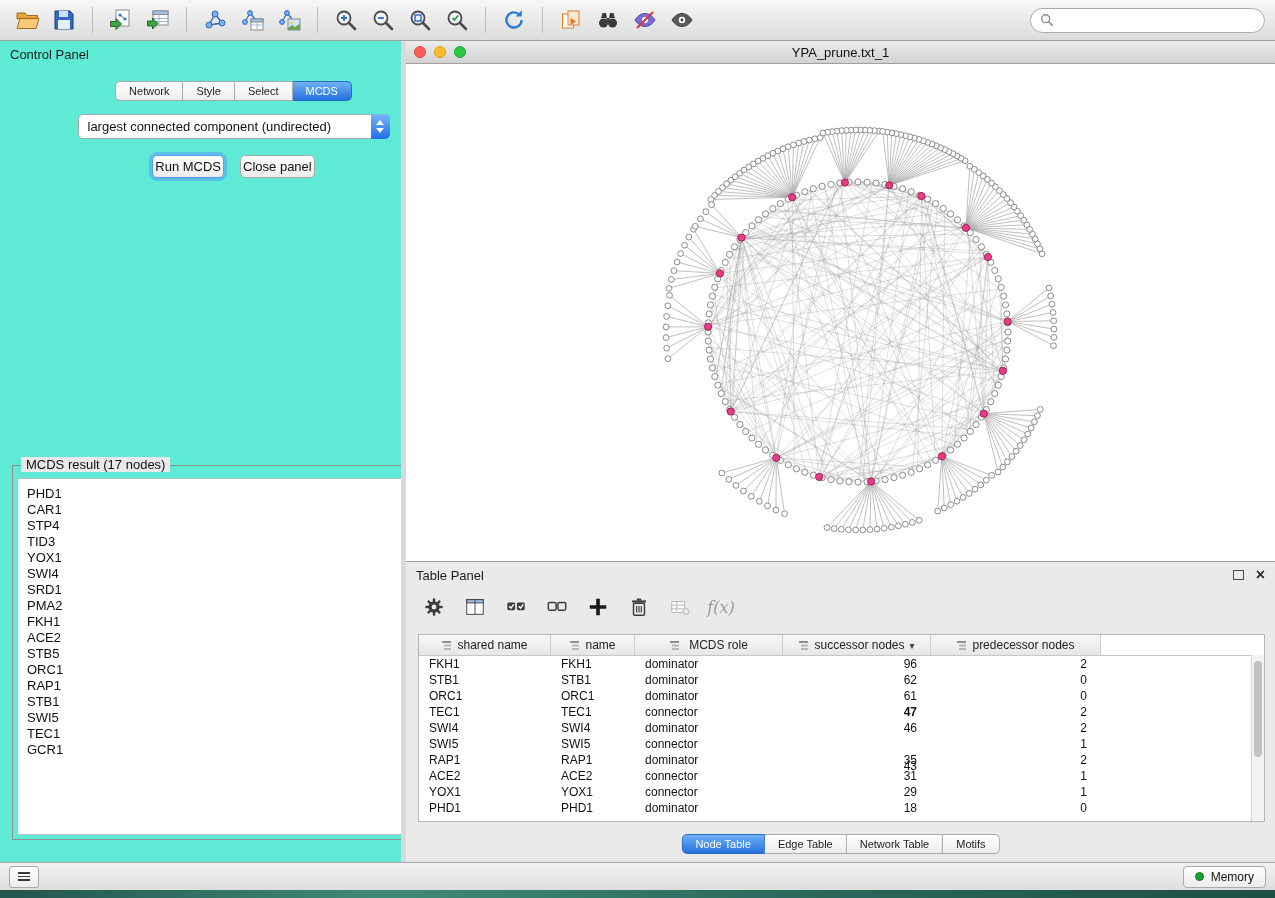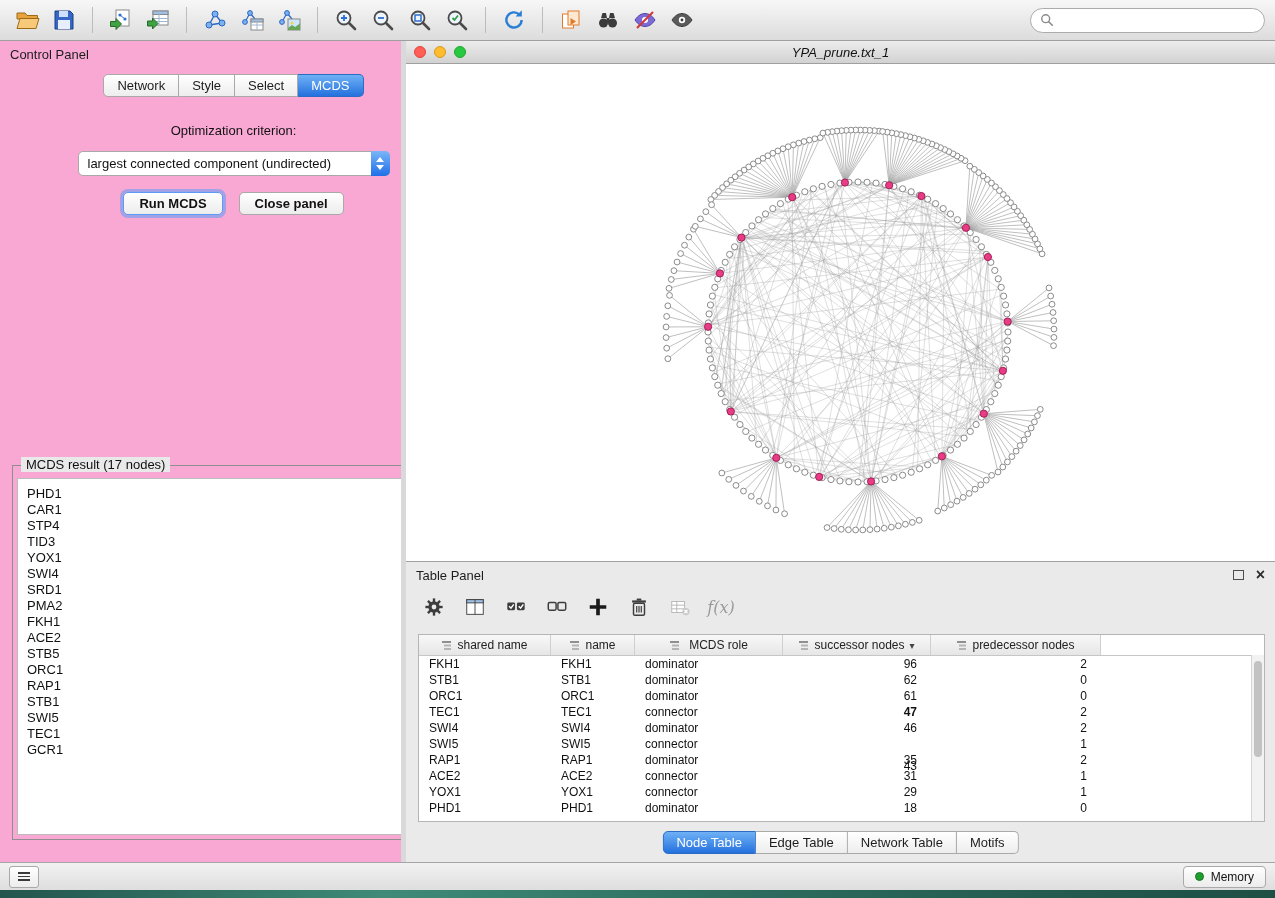--- a/index.html
+++ b/index.html
@@ -9,62 +9,62 @@
   #toolbar{position:absolute;left:0;top:0;width:100%;height:41px;box-sizing:border-box;
     background:linear-gradient(#f7f7f7,#dcdcdc);border-bottom:1px solid #9f9f9f;
     display:flex;align-items:center;padding:0 10px;gap:3px;}
   .tbtn{width:34px;height:32px;display:flex;align-items:center;justify-content:center;border-radius:4px;}
   .tdiv{width:1px;height:26px;background:#bcbcbc;margin:0 8px;}
   #search-box{margin-left:auto;width:235px;height:25px;border:1px solid #ababab;border-radius:13px;
     background:#fff;display:flex;align-items:center;padding:0 9px;gap:6px;box-sizing:border-box;}
   #search-box input{border:none;outline:none;flex:1;font-size:13px;background:transparent;}
 
   
-  #control-panel{position:absolute;left:0;top:41px;width:468px;bottom:36px;background:#f9a8d4;
+  #control-panel{position:absolute;left:0;top:41px;width:468px;bottom:36px;background:#5eead4;
     border-right:1px solid #a5a5a5;box-sizing:border-box;}
   .panel-header{height:26px;display:flex;align-items:center;padding:0 10px;font-size:13px;color:#1d1d1d;}
   .panel-header .spacer{flex:1;}
   .float-icon{width:9px;height:8px;border:1.5px solid #4d4d4d;display:inline-block;margin-right:12px;}
   .close-icon{font-size:16px;font-weight:bold;color:#2b2b2b;line-height:1;}
   #cp-tabs{display:flex;justify-content:center;margin-top:7px;}
-  .seg{font-size:13px;padding:3px 13px;background:linear-gradient(#ffffff,#ededed);
-    border:1px solid #a9a9a9;border-left:none;color:#1d1d1d;cursor:default;}
+  .seg{font-size:11px;padding:3px 13px;background:linear-gradient(#ffffff,#ededed);
+    border:1px solid #a9a9a9;border-left:none;color:#1d1d1d;cursor:default;margin-top:7px;}
   .seg:first-child{border-left:1px solid #a9a9a9;border-radius:5px 0 0 5px;}
   .seg:last-child{border-radius:0 5px 5px 0;}
   .seg.active{background:linear-gradient(#6fb1f5,#2471de);color:#fff;border-color:#2b6cc4;}
   .opt-label{text-align:center;font-size:13px;margin-top:26px;color:#111;}
   #criterion{width:312px;height:25px;margin:13px auto 0;border:1px solid #a9a9a9;border-radius:5px;
     background:#fff;display:flex;align-items:center;font-size:13px;position:relative;
     padding-left:9px;box-sizing:border-box;color:#111;}
   .combo-stepper{position:absolute;right:-1px;top:-1px;bottom:-1px;width:19px;
     background:linear-gradient(#7ab5f7,#1f6fe8);border-radius:0 5px 5px 0;
     display:flex;flex-direction:column;align-items:center;justify-content:center;gap:3px;}
   .tri-up{width:0;height:0;border-left:4px solid transparent;border-right:4px solid transparent;border-bottom:5px solid #fff;}
   .tri-down{width:0;height:0;border-left:4px solid transparent;border-right:4px solid transparent;border-top:5px solid #fff;}
   .btn-row{display:flex;justify-content:center;gap:16px;margin-top:16px;}
-  .mac-btn{font-family:"Liberation Sans",sans-serif;font-size:13px;padding:3px 15px;
-    background:linear-gradient(#ffffff,#ececec);border:1px solid #a9a9a9;border-radius:5px;color:#111;font-weight:bold;}
+  .mac-btn{font-family:"Liberation Sans",sans-serif;font-size:13px;padding:3px 2px;
+    background:linear-gradient(#ffffff,#ececec);border:1px solid #a9a9a9;border-radius:5px;color:#111;}
   .mac-btn.focused{box-shadow:0 0 0 3px rgba(90,155,245,.55);border-color:#5a9bf5;}
   #mcds-group{position:absolute;left:12px;right:16px;top:424px;bottom:22px;border:1px solid #8f8f8f;}
   #mcds-legend{position:absolute;top:-9px;left:8px;background:#e9e9e9;padding:0 5px;font-size:13px;color:#111;}
   #mcds-list{position:absolute;left:4px;right:4px;top:12px;bottom:4px;background:#fff;
     border:1px solid #bdbdbd;overflow-y:auto;padding:7px 9px;box-sizing:border-box;}
   .result-item{font-size:13px;line-height:16px;color:#111;}
 
   #splitter{position:absolute;left:401px;top:41px;width:5px;bottom:36px;background:#d9d9d9;border-right:1px solid #a5a5a5;}
 
   
   #network-window{position:absolute;left:406px;top:41px;right:0;height:520px;}
   #net-titlebar{height:22px;background:linear-gradient(#ececec,#d2d2d2);border-bottom:1px solid #9f9f9f;
     position:relative;display:flex;align-items:center;padding:0 8px;}
   .traffic{width:12px;height:12px;border-radius:50%;margin-right:8px;flex:0 0 auto;}
   .t-red{background:#ff5f57;border:1px solid #e0443e;box-sizing:border-box;}
   .t-yellow{background:#febc2e;border:1px solid #d89c1e;box-sizing:border-box;}
   .t-green{background:#28c840;border:1px solid #1da82f;box-sizing:border-box;}
-  #net-title{position:absolute;left:0;right:0;text-align:center;font-size:13px;color:#111;font-style:italic;}
+  #net-title{position:absolute;left:0;right:0;text-align:center;font-size:13px;color:#111;}
   #net-canvas{position:absolute;top:23px;left:0;right:0;bottom:0;background:#fff;}
 
   
   #table-panel{position:absolute;left:406px;top:561px;right:0;bottom:36px;background:#eaeaea;
     border-top:1px solid #a0a0a0;box-sizing:border-box;}
   #tp-toolbar{height:38px;display:flex;align-items:center;padding:0 16px;gap:17px;}
   .tp-icon{width:24px;height:24px;display:flex;align-items:center;justify-content:center;}
   .fx{font-family:"DejaVu Serif",serif;font-style:italic;color:#9a9a9a;font-size:16px;}
   #table-wrap{position:absolute;left:12px;right:10px;top:72px;bottom:40px;background:#fff;
     border:1px solid #b5b5b5;overflow:hidden;}
@@ -248,21 +248,20 @@
     <span class="spacer"></span>
     <span class="float-icon"></span>
     <span class="close-icon">×</span>
   </div>
   <div id="cp-tabs">
       <div class="seg">Network</div>
       <div class="seg">Style</div>
       <div class="seg">Select</div>
       <div class="seg active">MCDS</div>
     </div>
-  <div class="opt-label">Optimization criterion:</div>
   <div id="criterion">
     <span>largest connected component (undirected)</span>
     <span class="combo-stepper">
         <span class="tri-up"></span>
         <span class="tri-down"></span>
       </span>
   </div>
   <div class="btn-row">
     <button class="mac-btn focused">Run MCDS</button>
     <button class="mac-btn">Close panel</button>

